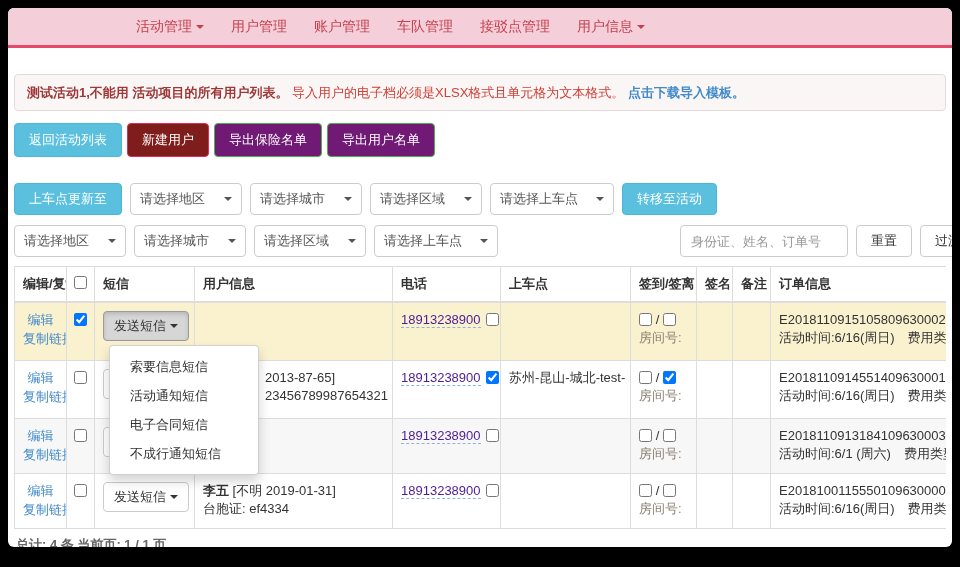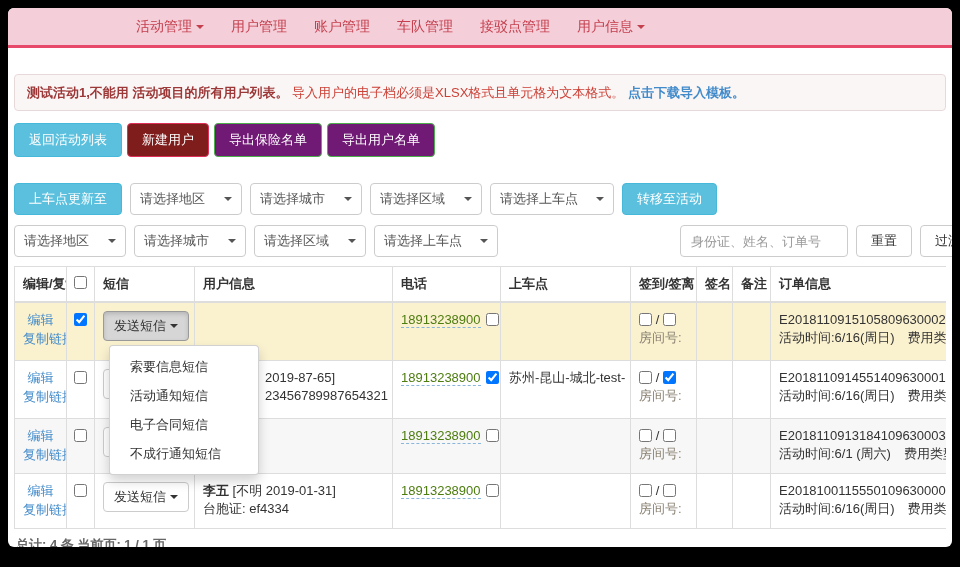--- a/index.html
+++ b/index.html
@@ -73,21 +73,21 @@
   .sms-btn { background: #fff; border: 1px solid #ccc; border-radius: 4px; height: 30px;
              padding: 0 10px; font-size: 13px; color: #333; cursor: pointer;
              white-space: nowrap; font-family: inherit; }
   .sms-open { background: #d6d6d6; border-color: #9a9a9a; box-shadow: inset 0 2px 4px rgba(0,0,0,.15); }
 
   .dropdown-menu { position: absolute; top: 42px; left: 14px; width: 150px; background: #fff;
                    border: 1px solid rgba(0,0,0,.18); border-radius: 4px; z-index: 20;
                    box-shadow: 0 6px 12px rgba(0,0,0,.175); padding: 6px 0; list-style: none; }
   .dropdown-menu li { padding: 6px 20px; color: #333; cursor: pointer; font-size: 13px; line-height: 17px; }
 
-  .phone { color: #4d7c0f; border-bottom: 1px dashed #8ab6dc; cursor: pointer; }
+  .phone { color: #4c1d95; border-bottom: 1px dashed #8ab6dc; cursor: pointer; }
   td input[type=checkbox], th input[type=checkbox] { vertical-align: -2px; }
   .c-phone input { margin-left: 5px; }
   .indent { padding-left: 70px; }
   .room { color: #8a8172; }
   .order-no { letter-spacing: 0; }
 
   .footer { margin-top: 7px; padding-left: 2px; font-size: 13px; font-weight: bold; color: #666; }
 </style>
 </head>
 <body>
@@ -227,21 +227,21 @@
           </tr>
 
           <tr class="r58">
             <td class="c-edit">
                 <a>编辑</a>
                 <a>复制链接</a>
               </td>
             <td class="c-chk"><input type="checkbox" style=""></td>
             <td class="sms-cell"><button class="sms-btn"><span>发送短信</span><i class="caret dark"></i></button></td>
             <td class="indent">
-                <div><b></b><span>2019-87-65]</span></div>
+                <div><b></b><span>2013-87-65]</span></div>
                 <div>23456789987654321</div>
               </td>
             <td class="c-phone"><span class="phone">18913238900</span><input type="checkbox" checked="checked" style=""></td>
             <td>苏州-昆山-城北-test-</td>
             <td>
                 <div><input type="checkbox" style=""> <span>/</span> <input type="checkbox" checked="checked" style=""></div>
                 <div class="room">房间号:</div>
               </td>
             <td></td>
             <td></td>

